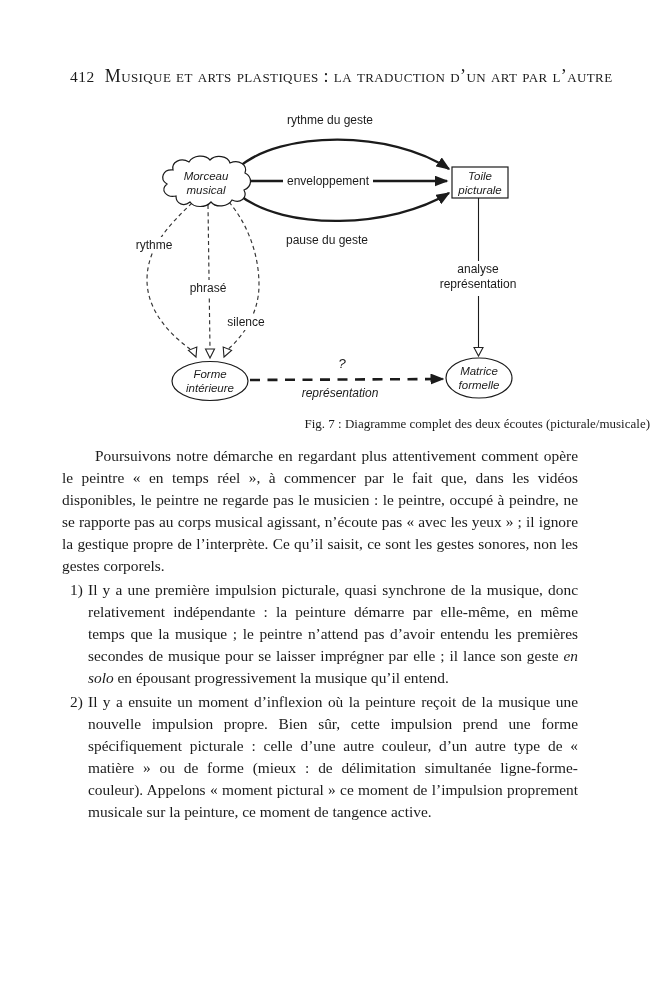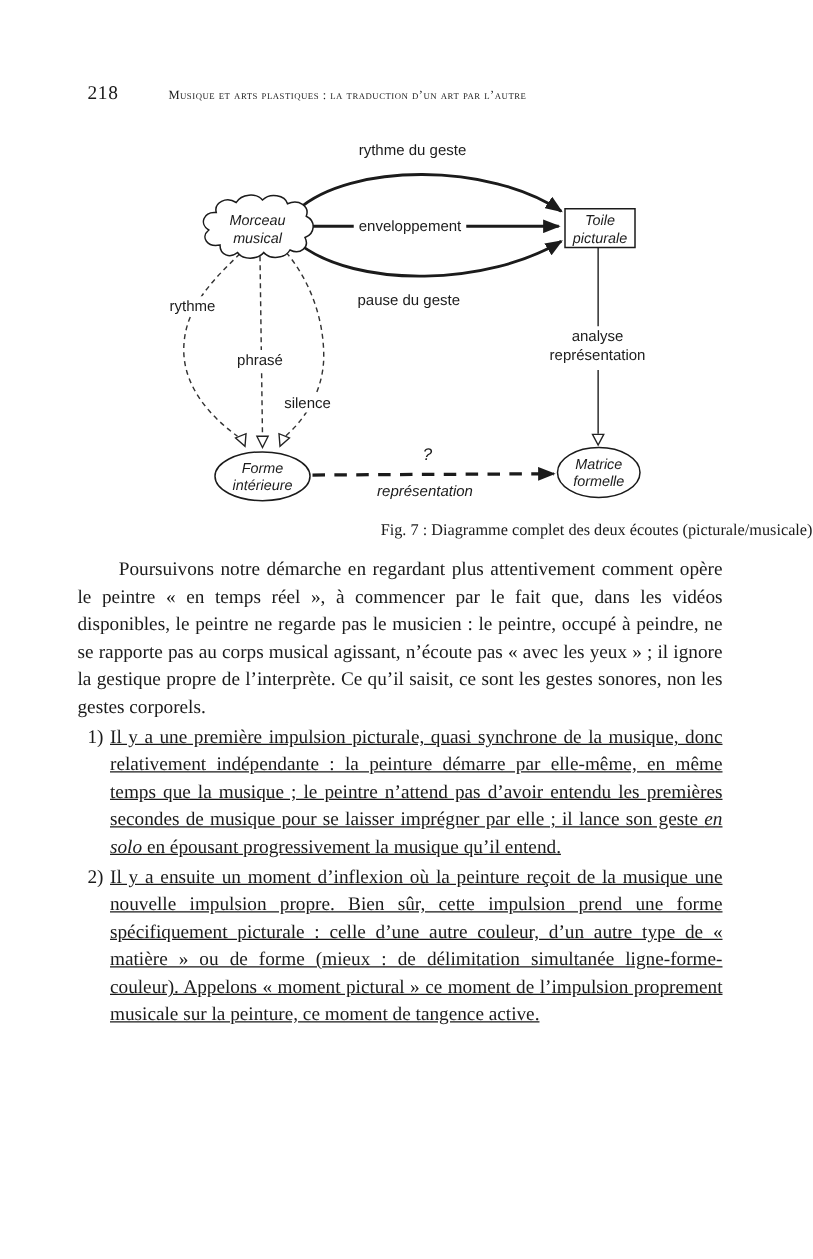--- a/index.html
+++ b/index.html
@@ -11,57 +11,57 @@
     color:#1b1b1b;
     overflow:hidden;
   }
   
   .pageheader{
     position:absolute;top:66px;left:70px;width:510px;
     display:flex;align-items:baseline;
   }
   .pagenum{font-size:15.5px;letter-spacing:0.5px;}
   .runtitle{
-    margin-left:40px;
+    margin-left:10px;
     font-variant:small-caps;
-    font-size:10px;letter-spacing:0.4px;
+    font-size:18px;letter-spacing:0.4px;
     white-space:nowrap;
   }
   
   .fig{position:absolute;top:100px;left:0;width:650px;height:305px;}
   .fig svg{display:block;}
   .caption{
     position:absolute;top:416px;left:0;width:650px;
     text-align:right;font-size:13px;
   }
   
   .bodytext{
     position:absolute;top:445px;left:62px;width:516px;
     font-size:15.4px;line-height:22px;
     text-align:justify;
   }
   .bodytext p{margin:0;}
   .p1{text-indent:33px;}
   .p2{text-indent:42px;margin-top:5px !important;}
   .li{display:flex;margin-top:2px;}
   .li .num{flex:0 0 26px;padding-left:8px;box-sizing:border-box;}
-  .li .litext{flex:1;text-align:justify;text-decoration:underline;}
+  .li .litext{flex:1;text-align:justify;}
   .it{font-style:italic;}
   
   text{fill:#1b1b1b;}
   .slabel{font-family:"Liberation Sans", sans-serif;font-size:12px;}
   .nlabel{font-family:"Liberation Sans", sans-serif;font-size:11.5px;font-style:italic;}
   .ilabel{font-family:"Liberation Sans", sans-serif;font-size:12px;font-style:italic;}
   .q{font-family:"Liberation Sans", sans-serif;font-size:13.5px;font-style:italic;}
 </style>
 </head>
 <body>
 
 <div class="pageheader">
-  <span class="pagenum">218</span>
+  <span class="pagenum">412</span>
   <span class="runtitle">Musique et arts plastiques : la traduction d’un art par l’autre</span>
 </div>
 
 <div class="fig">
 <svg width="650" height="305" viewBox="0 0 650 305">
   <defs>
     <marker id="arrS" markerUnits="userSpaceOnUse" markerWidth="14" markerHeight="11" refX="12.5" refY="5.5" orient="auto">
       <path d="M0 0 L14 5.5 L0 11 Z" fill="#1b1b1b"></path>
     </marker>
   </defs>

